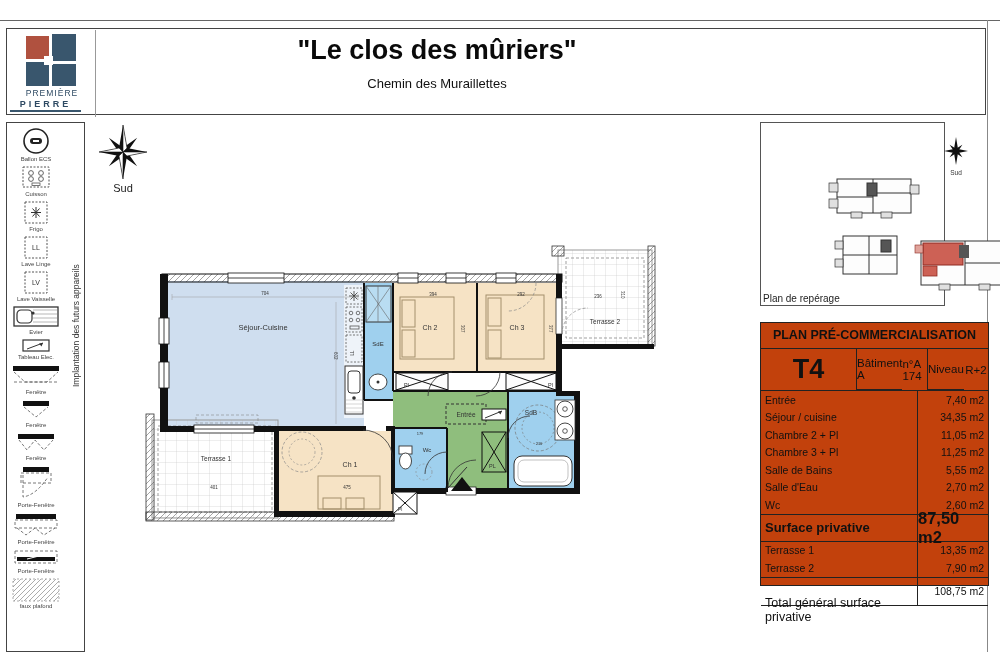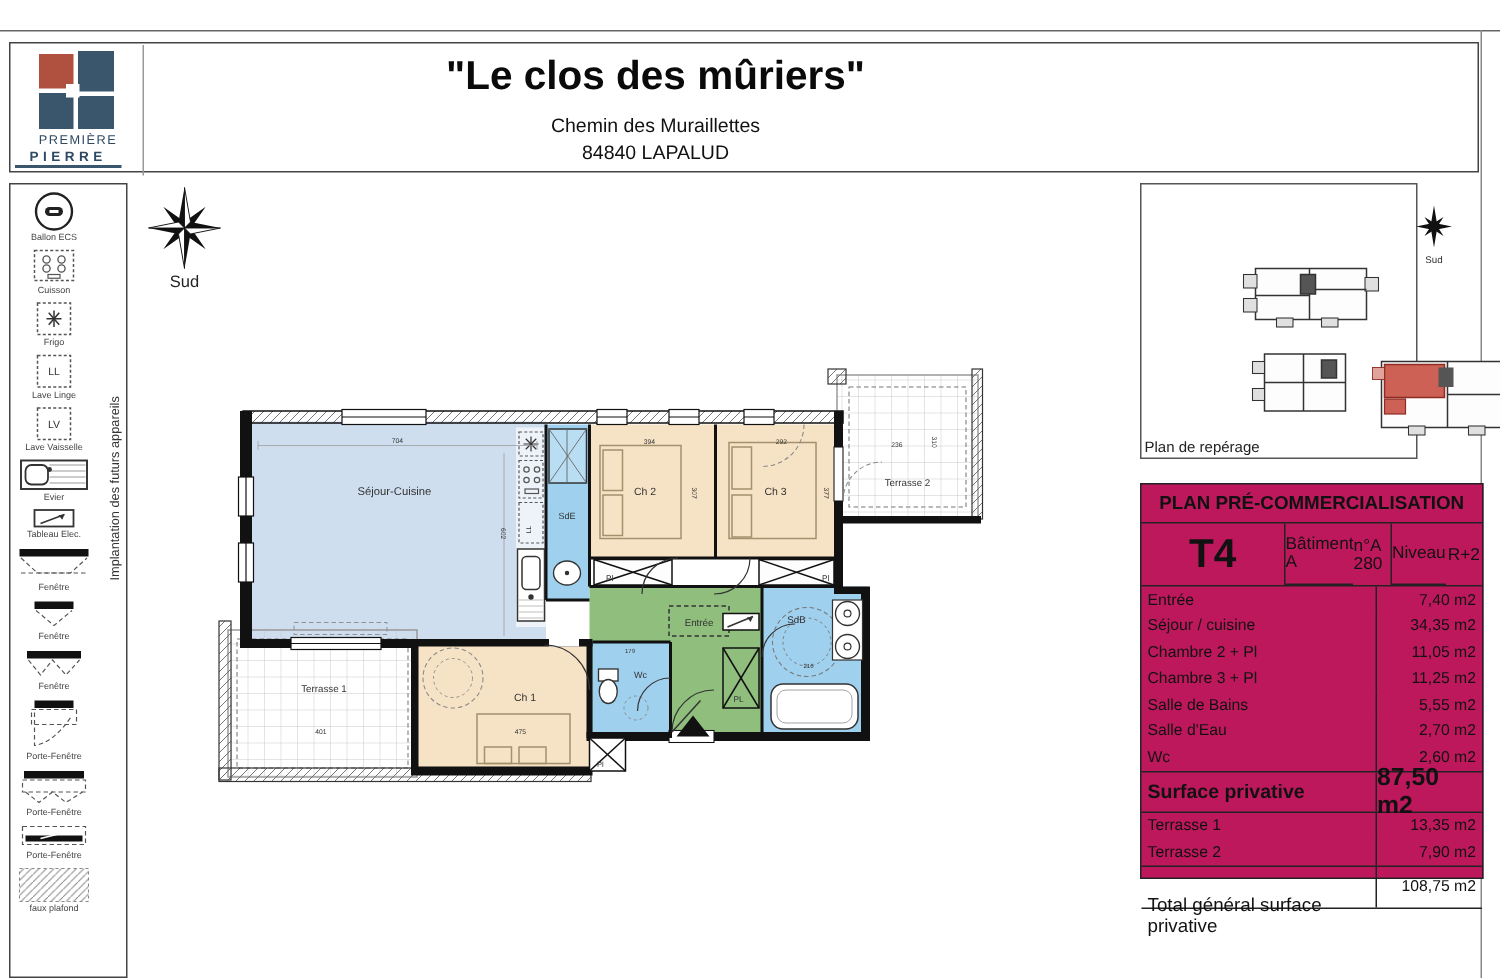--- a/index.html
+++ b/index.html
@@ -29,21 +29,21 @@
   .li .lbl{font-size:6px;color:#444;margin-top:1px;white-space:nowrap;}
   .vlabel{position:absolute;right:3px;top:38px;height:330px;writing-mode:vertical-rl;transform:rotate(180deg);
           font-size:8.5px;color:#333;text-align:center;}
   
   .compass-main{position:absolute;left:92px;top:124px;width:62px;text-align:center;}
   .compass-main .clbl{font-size:11px;color:#222;margin-top:0px;}
   
   .minimap{position:absolute;left:760px;top:122px;width:185px;height:184px;border:1.2px solid #555;box-sizing:border-box;padding-left:32px;}
   .minimap-caption{position:absolute;left:2px;bottom:1px;font-size:10px;color:#222;}
   
-  .tbl{position:absolute;left:760px;top:322px;width:229px;height:264px;border:1.6px solid #222;box-sizing:border-box;background:#be185d;}
+  .tbl{position:absolute;left:760px;top:322px;width:229px;height:264px;border:1.6px solid #222;box-sizing:border-box;background:#c2410c;}
   .tbl-title{height:25px;line-height:25px;text-align:center;font-weight:bold;font-size:12.5px;border-bottom:1.6px solid #222;}
   .tbl-head{display:flex;height:41px;border-bottom:1.6px solid #222;}
   .cell-t4{width:95px;border-right:1.2px solid #222;display:flex;align-items:center;justify-content:center;
            font-size:27px;font-weight:bold;}
   .hcol{width:70px;border-right:1.2px solid #222;display:flex;flex-direction:row;}
   .hcol:last-child{border-right:none;width:60px;flex:1;}
   .hcol div{flex:1;display:flex;align-items:center;justify-content:center;font-size:11.5px;}
   .hcol div:first-child{border-bottom:1px solid #222;}
   .r{display:flex;align-items:center;height:17.5px;}
   .r .l{flex:1;padding-left:4px;font-size:10.5px;}
@@ -74,21 +74,20 @@
           <div class="sq b3"></div>
           <div class="sq white"></div>
       </div>
       <div class="logo-t1">PREMIÈRE</div>
       <div class="logo-t2">PIERRE</div>
     </div>
     <div class="title-wrap">
       <div class="doc-title">"Le clos des  mûriers"</div>
       <div class="doc-addr">
         <div>Chemin des Muraillettes</div>
-        <div>84840 LAPALUD</div>
       </div>
     </div>
   </div>
 
   <div class="sidebar">
     <div class="legend">
       <div class="li">
         <svg width="30" height="28">
           <circle cx="15" cy="14" r="12" fill="#fff" stroke="#222" stroke-width="1.6"></circle>
           <rect x="9" y="11" width="12" height="6" rx="3" fill="#222"></rect>
@@ -523,21 +522,21 @@
     </svg>
     <div class="minimap-caption">Plan de repérage</div>
   </div>
 
   <div class="tbl">
     <div class="tbl-title">PLAN PRÉ-COMMERCIALISATION</div>
     <div class="tbl-head">
       <div class="cell-t4">T4</div>
       <div class="hcol">
         <div>Bâtiment A</div>
-        <div>n°A 280</div>
+        <div>n°A 174</div>
       </div>
       <div class="hcol">
         <div>Niveau</div>
         <div>R+2</div>
       </div>
     </div>
     <div class="r">
         <span class="l">Entrée</span>
         <span class="v">7,40 m2</span>
       </div>

